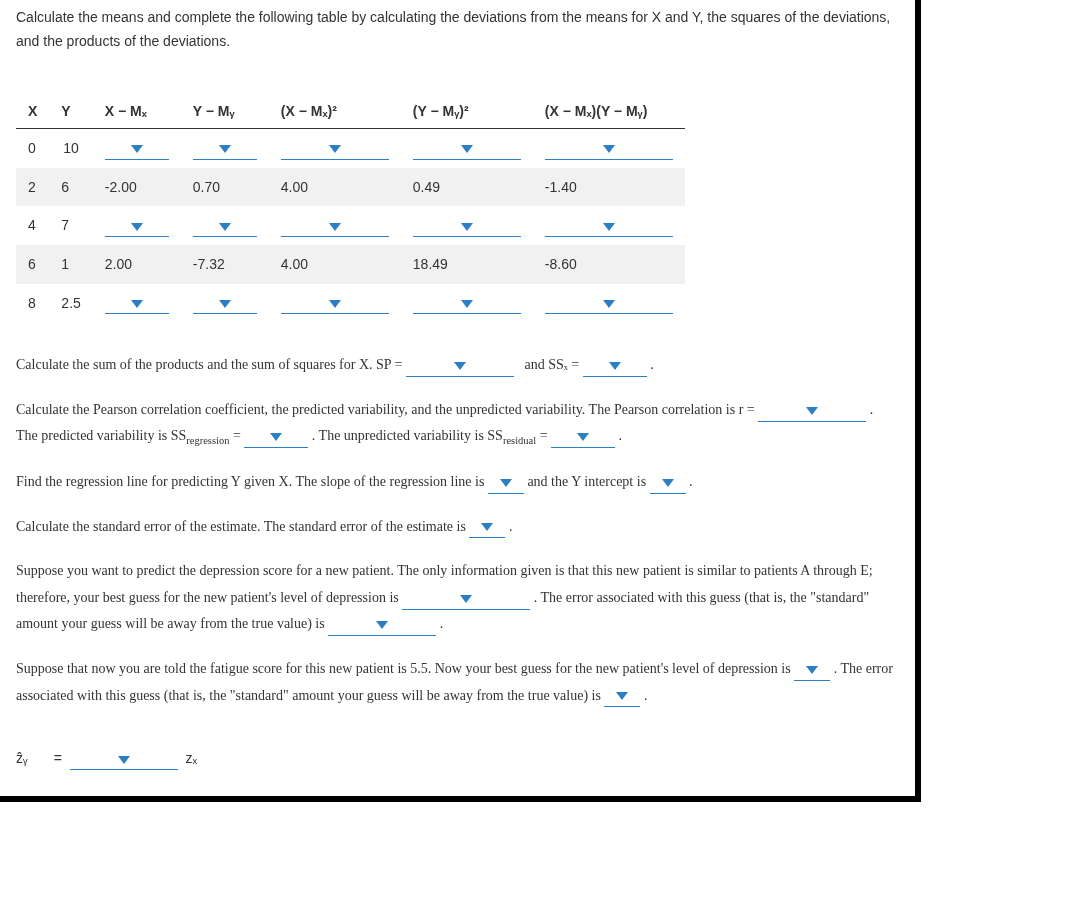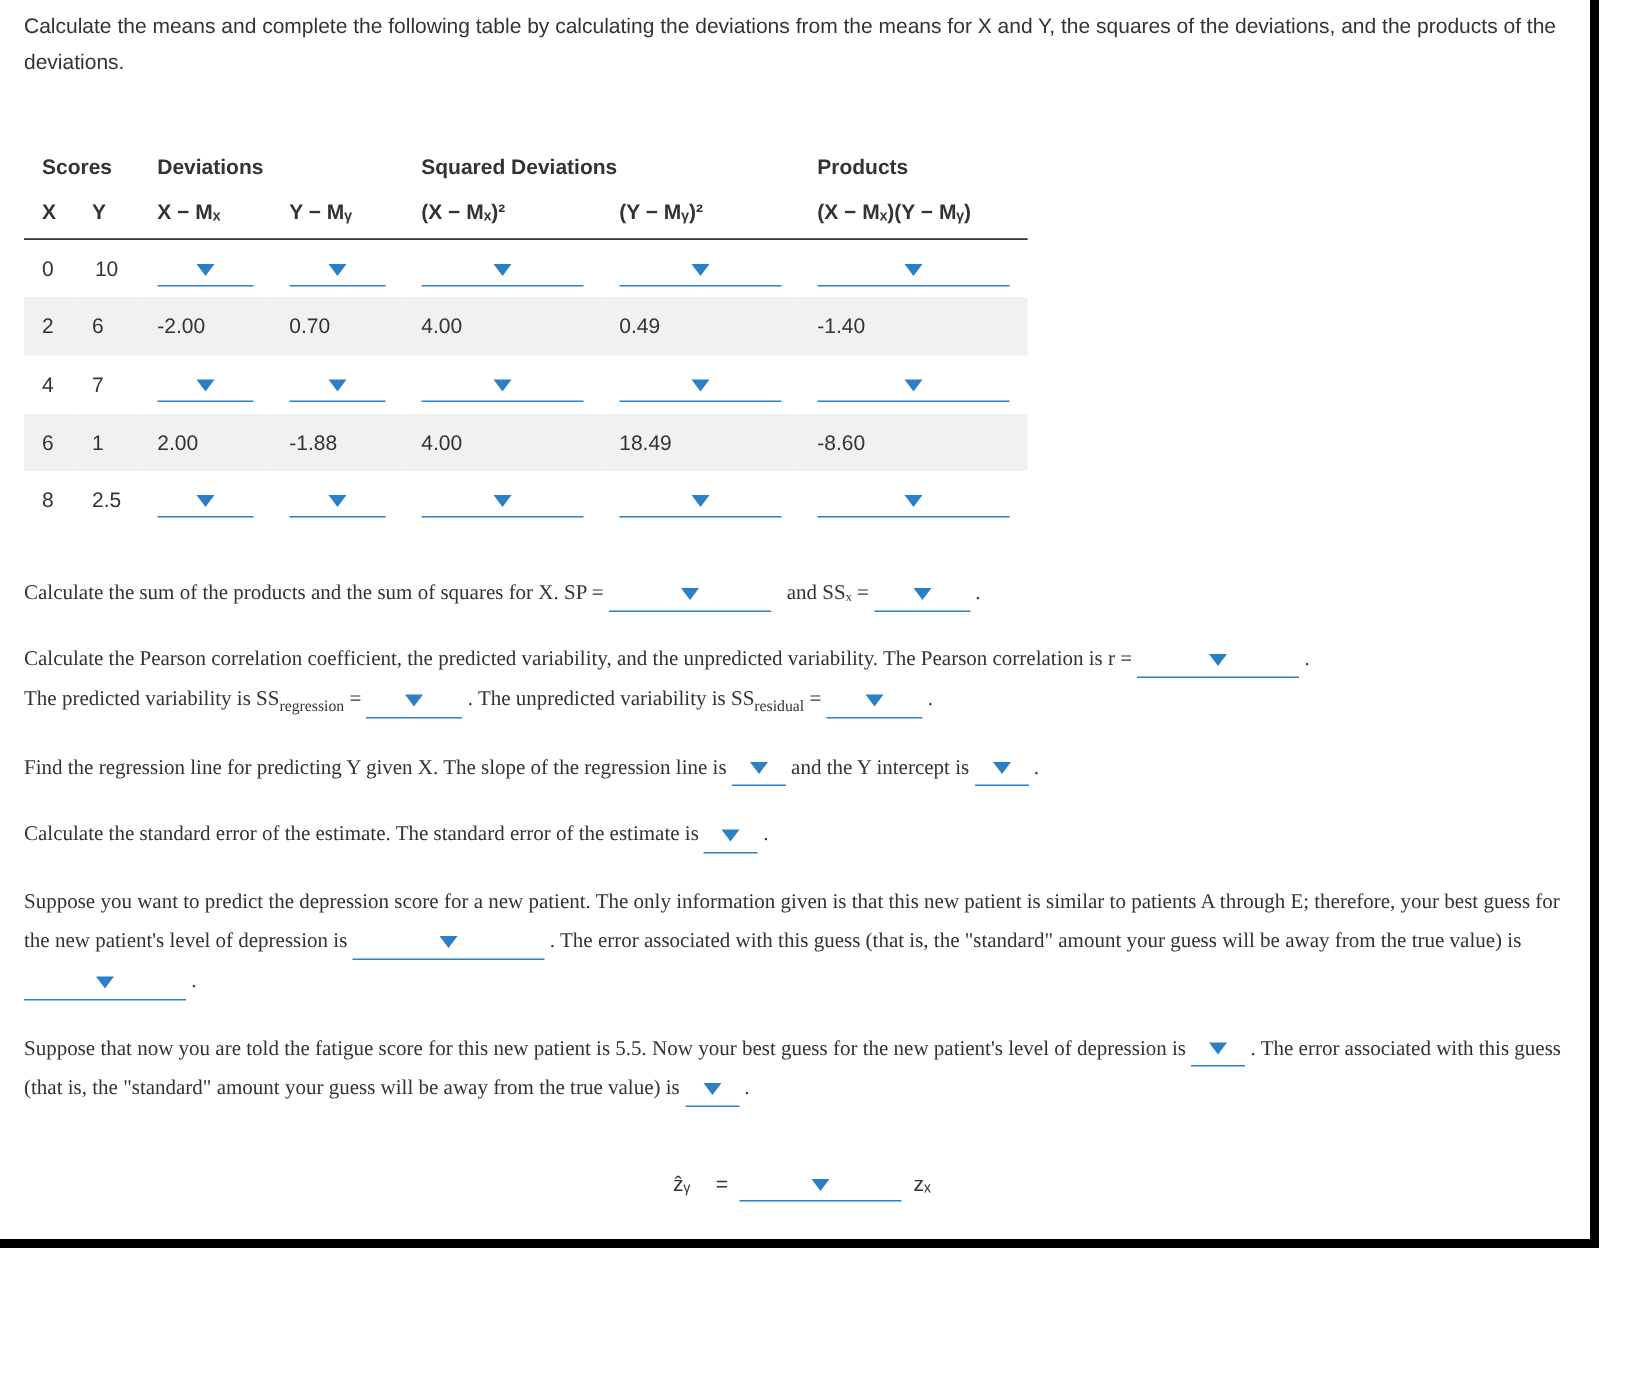--- a/index.html
+++ b/index.html
@@ -4,21 +4,21 @@
 <style>
   html, body {
     margin: 0;
     padding: 0;
     font-family: Verdana, Arial, sans-serif;
     font-size: 14px;
     color: #333;
     background: #fff;
   }
   .page {
-    width: 1066px;
+    width: 921px;
     box-sizing: border-box;
     padding: 6px 16px 24px 16px;
     border-right: 6px solid #000;
     border-bottom: 6px solid #000;
     line-height: 1.9;
   }
   .intro {
     margin-bottom: 40px;
     line-height: 1.7;
   }
@@ -62,38 +62,32 @@
     width: 0; height: 0;
     border-left: 6px solid transparent;
     border-right: 6px solid transparent;
     border-top: 8px solid #2a7fc5;
     vertical-align: middle;
     margin-left: 4px;
   }
   .dd.blank .caret { margin-left: 0; }
   .sub { font-size: 0.75em; vertical-align: sub; }
   .para { margin: 18px 0; font-family: Liberation Serif, serif; }
-  .eqline { margin-top: 36px; text-align: center; }
+  .eqline { margin-top: 36px; }
   .eqline .zy { display:inline-block; min-width:30px; }
 </style>
 </head>
 <body>
 
 <div class="page">
 
   <div class="intro">Calculate the means and complete the following table by calculating the deviations from the means for X and Y, the squares of the deviations, and the products of the deviations.</div>
 
   <table class="data">
     <thead>
-      <tr>
-        <th class="group" colspan="2">Scores</th>
-        <th class="group" colspan="2">Deviations</th>
-        <th class="group" colspan="2">Squared Deviations</th>
-        <th class="group">Products</th>
-      </tr>
       <tr>
         <th>X</th>
         <th>Y</th>
         <th>X − Mₓ</th>
         <th>Y − Mᵧ</th>
         <th>(X − Mₓ)²</th>
         <th>(Y − Mᵧ)²</th>
         <th>(X − Mₓ)(Y − Mᵧ)</th>
       </tr>
     </thead>
@@ -122,21 +116,21 @@
           <td><span class="dd blank"><span class="caret"></span></span></td>
           <td><span class="dd blank"><span class="caret"></span></span></td>
           <td><span class="dd blank wide"><span class="caret"></span></span></td>
           <td><span class="dd blank wide"><span class="caret"></span></span></td>
           <td><span class="dd blank wide wider"><span class="caret"></span></span></td>
         </tr>
         <tr class="shaded">
           <td style="text-align: left;">6</td>
           <td style="text-align: left;">1</td>
           <td>2.00</td>
-          <td>-1.88</td>
+          <td>-7.32</td>
           <td>4.00</td>
           <td>18.49</td>
           <td>-8.60</td>
         </tr>
         <tr>
           <td style="text-align: left;">8</td>
           <td style="text-align: center;">2.5</td>
           <td><span class="dd blank"><span class="caret"></span></span></td>
           <td><span class="dd blank"><span class="caret"></span></span></td>
           <td><span class="dd blank wide"><span class="caret"></span></span></td>

